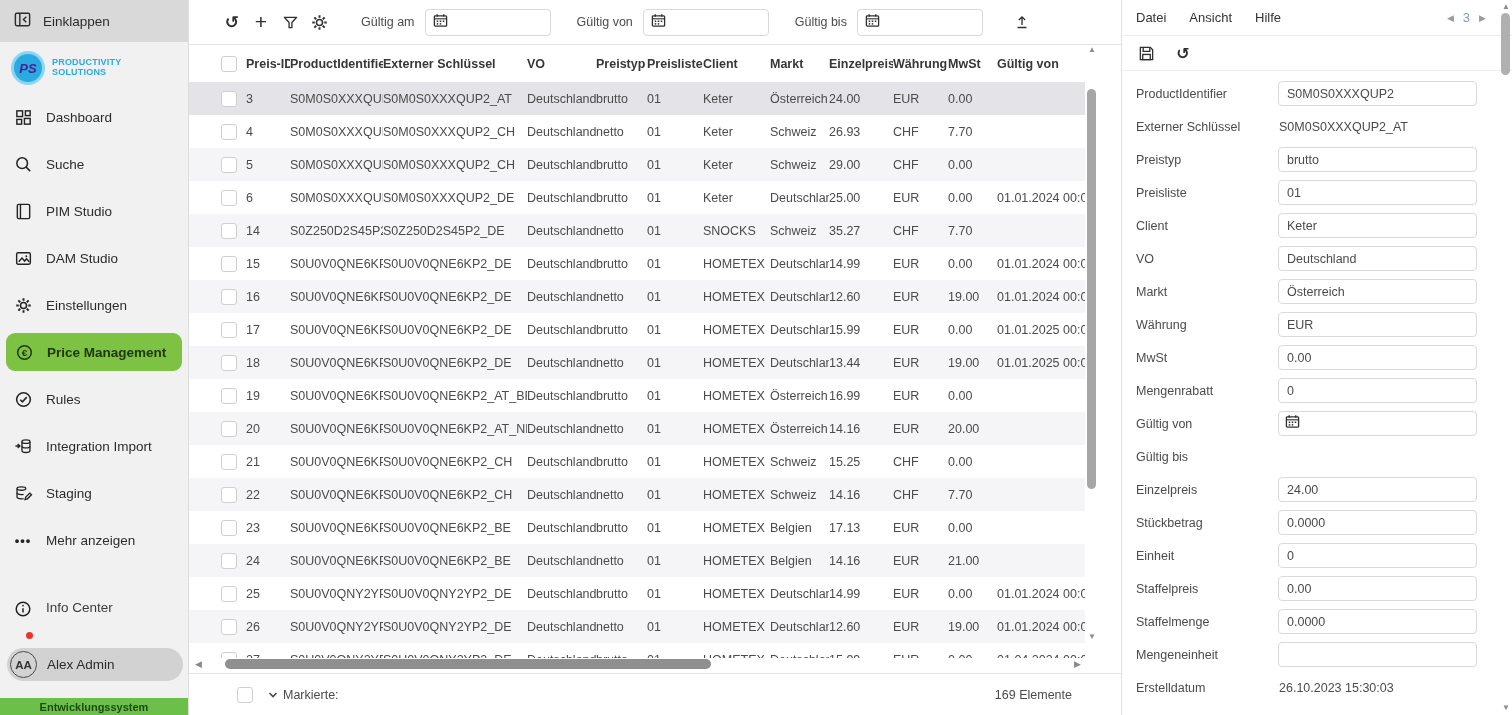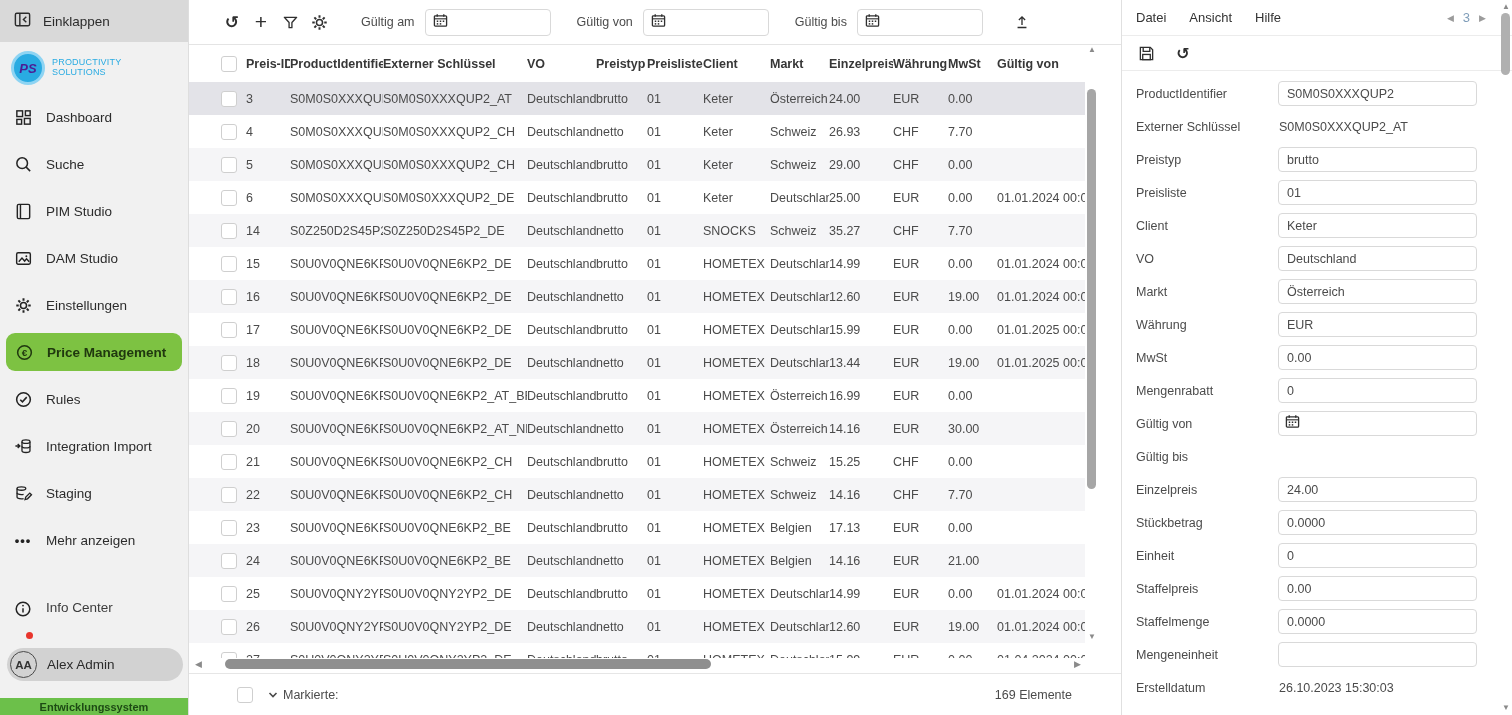--- a/index.html
+++ b/index.html
@@ -5,21 +5,21 @@
   * { margin:0; padding:0; box-sizing:border-box; }
   html,body { width:1512px; height:715px; overflow:hidden; }
   body { font-family:"Liberation Sans","DejaVu Sans",sans-serif; color:#3c3c3c; background:#fff; }
   .app { display:flex; width:1512px; height:715px; }
 
   
   .sidebar { width:189px; background:#f1f1f1; position:relative; border-right:1px solid #dedede; flex:none; }
   .collapse-bar { height:42px; background:#d9d9d9; display:flex; align-items:center; gap:11px; padding-left:13px; font-size:13.5px; color:#2c2c2c; cursor:pointer; }
   .logo-row { display:flex; align-items:center; gap:7px; height:52px; padding-left:11px; }
   .logo-circle { width:34px; height:34px; border-radius:50%; background:#29abe2; border:3px solid #8ed4f3; color:#4c1d95; font-weight:bold; font-style:italic; font-size:13px; display:flex; align-items:center; justify-content:center; flex:none; }
-  .logo-text { color:#29abe2; font-size:9px; font-weight:normal; line-height:1.1; letter-spacing:.2px; }
+  .logo-text { color:#29abe2; font-size:9px; font-weight:bold; line-height:1.1; letter-spacing:.2px; }
   .nav-item { display:flex; align-items:center; gap:13px; height:47px; padding:0 13px; font-size:13.5px; color:#2c2c2c; cursor:pointer; }
   .nav-item .ni { width:20px; height:20px; color:#232323; flex:none; display:flex; align-items:center; justify-content:center; }
   .nav-item.active { height:38px; margin:4px 6px 5px 6px; padding:0 8px; background:#7dc242; border-radius:9px; font-weight:bold; color:#20380f; }
   .nav-item.active .ni { color:#20380f; }
   .ellipsis-glyph { font-size:13px; letter-spacing:1px; font-weight:bold; }
   .sb-info { position:absolute; left:0; bottom:85px; width:100%; display:flex; align-items:flex-start; gap:13px; padding:0 13px; height:30px; font-size:13.5px; cursor:pointer; }
   .sb-info .ni { width:20px; height:20px; color:#232323; }
   .notif-dot { position:absolute; left:26px; bottom:76px; width:7px; height:7px; border-radius:50%; background:#e8352c; }
   .user-pill { position:absolute; left:7px; right:5px; bottom:34px; height:33px; background:#d2d2d2; border-radius:17px; display:flex; align-items:center; gap:10px; padding-left:3px; cursor:pointer; }
   .avatar { width:27px; height:27px; border-radius:50%; border:1.5px solid #4a4a4a; display:flex; align-items:center; justify-content:center; font-size:11.5px; font-weight:bold; color:#333; background:transparent; }
@@ -502,21 +502,21 @@
             <div class="tc col-id">20</div>
             <div class="tc col-pi">S0U0V0QNE6KP2</div>
             <div class="tc col-ext">S0U0V0QNE6KP2_AT_NETTO</div>
             <div class="tc col-vo">Deutschland</div>
             <div class="tc col-ptyp">netto</div>
             <div class="tc col-plist">01</div>
             <div class="tc col-client">HOMETEX</div>
             <div class="tc col-markt">Österreich</div>
             <div class="tc col-ep">14.16</div>
             <div class="tc col-cur">EUR</div>
-            <div class="tc col-mwst">30.00</div>
+            <div class="tc col-mwst">20.00</div>
             <div class="tc col-gv"></div>
           </div>
           <div class="trow">
             <div class="tc col-check">
               <div class="checkbox"></div>
             </div>
             <div class="tc col-id">21</div>
             <div class="tc col-pi">S0U0V0QNE6KP2</div>
             <div class="tc col-ext">S0U0V0QNE6KP2_CH</div>
             <div class="tc col-vo">Deutschland</div>

